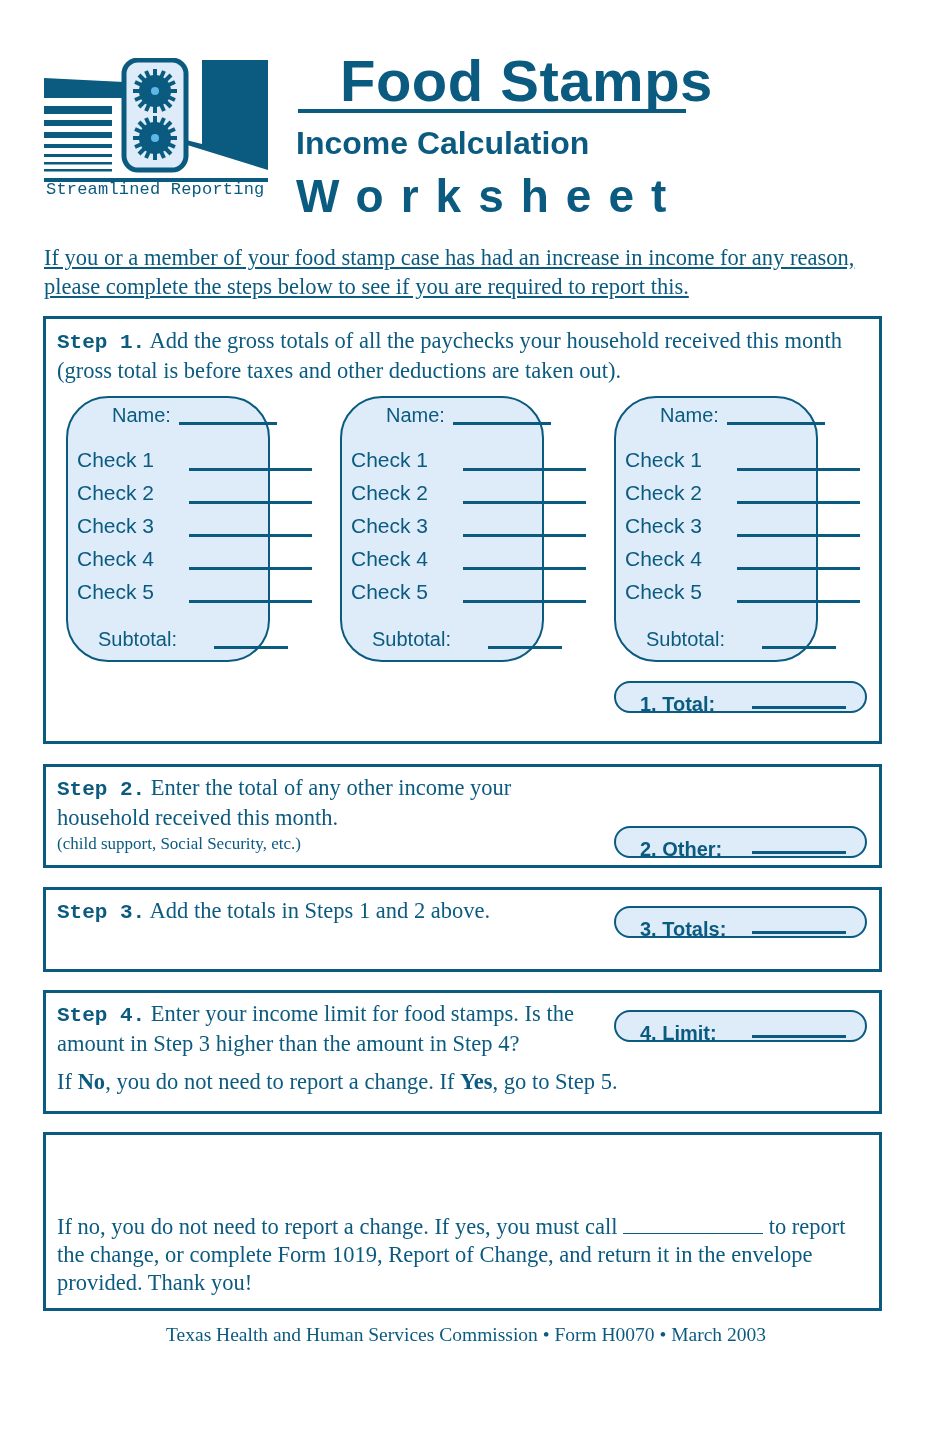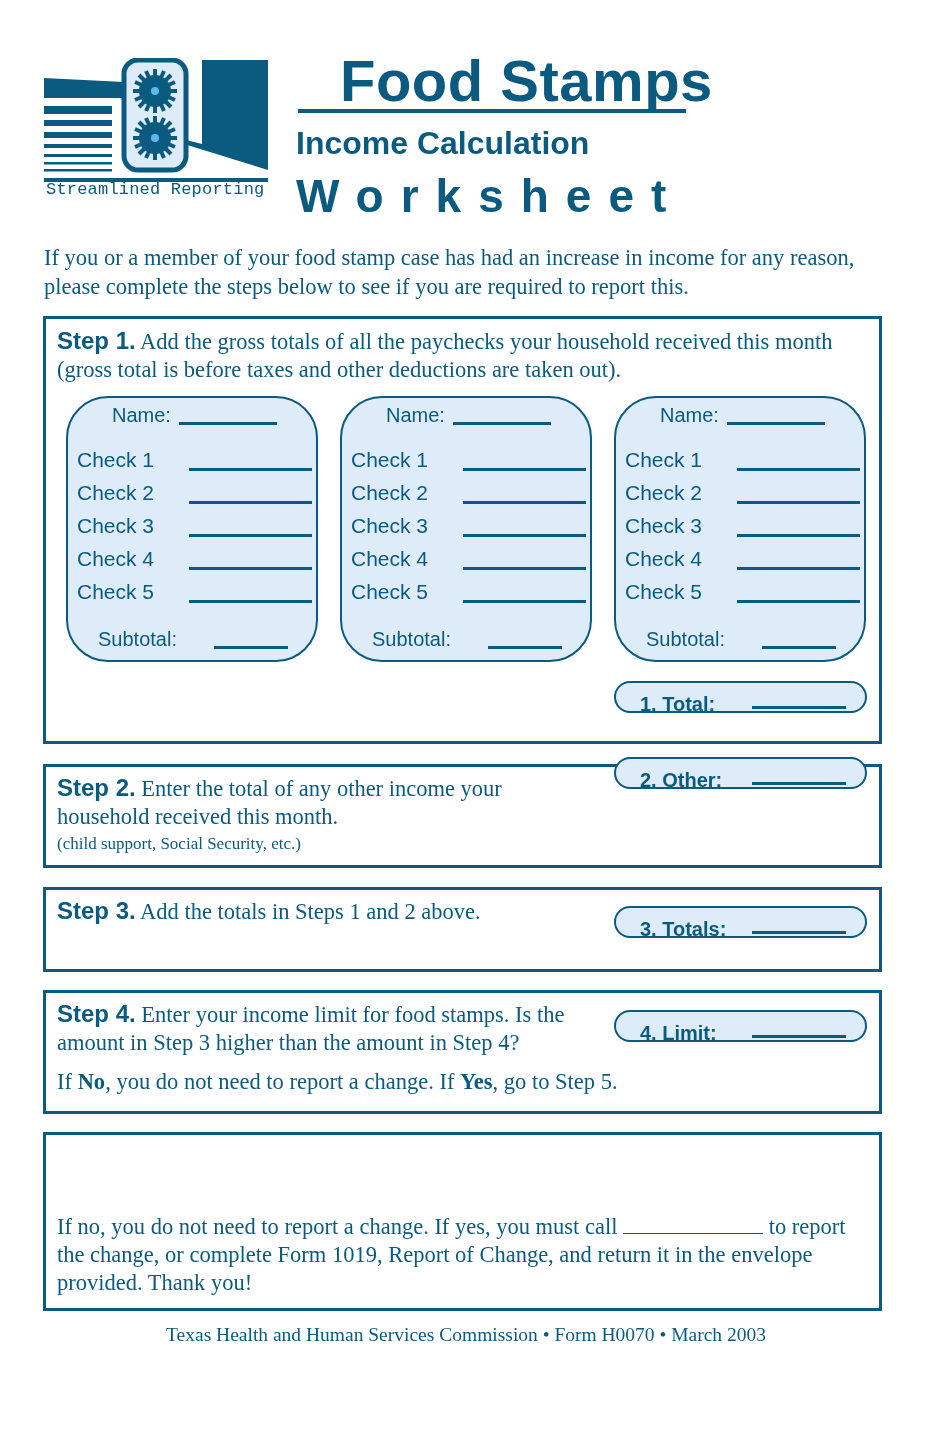--- a/index.html
+++ b/index.html
@@ -6,28 +6,28 @@
   body { width:932px; height:1440px; background:#ffffff; position:relative; overflow:hidden;
          font-family:"Liberation Serif", serif; color:#0b5a80; }
   .abs { position:absolute; }
   
   .logo { left:44px; top:58px; width:224px; height:150px; }
   .logo-caption { left:46px; top:180px; font-family:"Liberation Mono", monospace; font-size:17px; color:#0b5a80; letter-spacing:0.2px; }
   .title1 { left:296px; top:48px; font-family:"Liberation Sans", sans-serif; font-weight:bold; font-size:58px; color:#0b5a80; line-height:66px; letter-spacing:0.5px;margin-left:44px; }
   .title1-rule { left:298px; top:109px; width:388px; height:4px; background:#0b5a80; }
   .title2 { left:296px; top:120px; font-family:"Liberation Sans", sans-serif; font-weight:bold; font-size:32px; color:#0b5a80; line-height:46px; }
   .title3 { left:296px; top:170px; font-family:"Liberation Sans", sans-serif; font-weight:bold; font-size:46px; color:#0b5a80; line-height:52px; letter-spacing:17px; }
-  .intro { left:44px; top:243px; width:850px; font-size:22.5px; line-height:29px; color:#0b5a80; }
+  .intro { left:44px; top:243px; width:850px; font-size:22.5px; line-height:29px; color:#0b5a80;text-decoration:underline; }
   
   .step { position:absolute; left:43px; width:839px; border:3.5px solid #0b5a80; box-sizing:border-box; background:#fff; }
   .step-text { position:absolute; left:11px; font-size:22.5px; line-height:28px; color:#0b5a80; }
-  .step-label { font-family:Liberation Sans, sans-serif; font-weight:bold; font-size:24px; }
+  .step-label { font-family:Liberation Mono, monospace; font-weight:bold; font-size:21px; }
   .small { font-size:17px; }
   
-  .card { position:absolute; top:396px; width:252px; height:266px; border:2.5px solid #0b5a80; border-radius:42px; background:#ddecf8; box-sizing:border-box; }
+  .card { position:absolute; top:396px; width:204px; height:266px; border:2.5px solid #0b5a80; border-radius:42px; background:#ddecf8; box-sizing:border-box; }
   .card .name-lbl { position:absolute; left:44px; top:6px; font-family:"Liberation Sans", sans-serif; font-size:20px; color:#0b5a80; }
   .card .name-line { position:absolute; left:111px; top:24px; width:98px; height:3px; background:#0b5a80; }
   .card .check-lbl { position:absolute; left:9px; font-family:"Liberation Sans", sans-serif; font-size:21px; color:#0b5a80; }
   .card .check-line { position:absolute; left:121px; width:123px; height:3px; background:#0b5a80; }
   .card .sub-lbl { position:absolute; left:30px; top:230px; font-family:"Liberation Sans", sans-serif; font-size:20px; color:#0b5a80; }
   .card .sub-line { position:absolute; left:146px; top:248px; width:74px; height:3px; background:#0b5a80; }
   
   .pill { position:absolute; left:614px; width:253px; height:32px; border:2.5px solid #0b5a80; border-radius:24px; background:#ddecf8; box-sizing:border-box; }
   .pill .pill-lbl { position:absolute; left:24px; top:10px; font-family:"Liberation Sans", sans-serif; font-weight:bold; font-size:20px; color:#0b5a80; }
   .pill .pill-line { position:absolute; left:136px; top:23px; width:94px; height:3px; background:#0b5a80; }
@@ -153,21 +153,21 @@
   <div class="pill-line"></div>
 </div>
 
 <div class="step" style="top:764px; height:104px;">
   <div class="step-text" style="top:7px; width:500px;">
     <span class="step-label">Step 2.</span>
     <span>Enter the total of any other income your household received this month.</span>
   </div>
   <div class="step-text small" style="top:63px;">(child support, Social Security, etc.)</div>
 </div>
-<div class="pill" style="top:757px;">
+<div class="pill" style="top:826px;">
   <span class="pill-lbl">2. Other:</span>
   <div class="pill-line"></div>
 </div>
 
 <div class="step" style="top:887px; height:85px;">
   <div class="step-text" style="top:7px; width:560px;">
     <span class="step-label">Step 3.</span>
     <span>Add the totals in Steps 1 and 2 above.</span>
   </div>
 </div>

